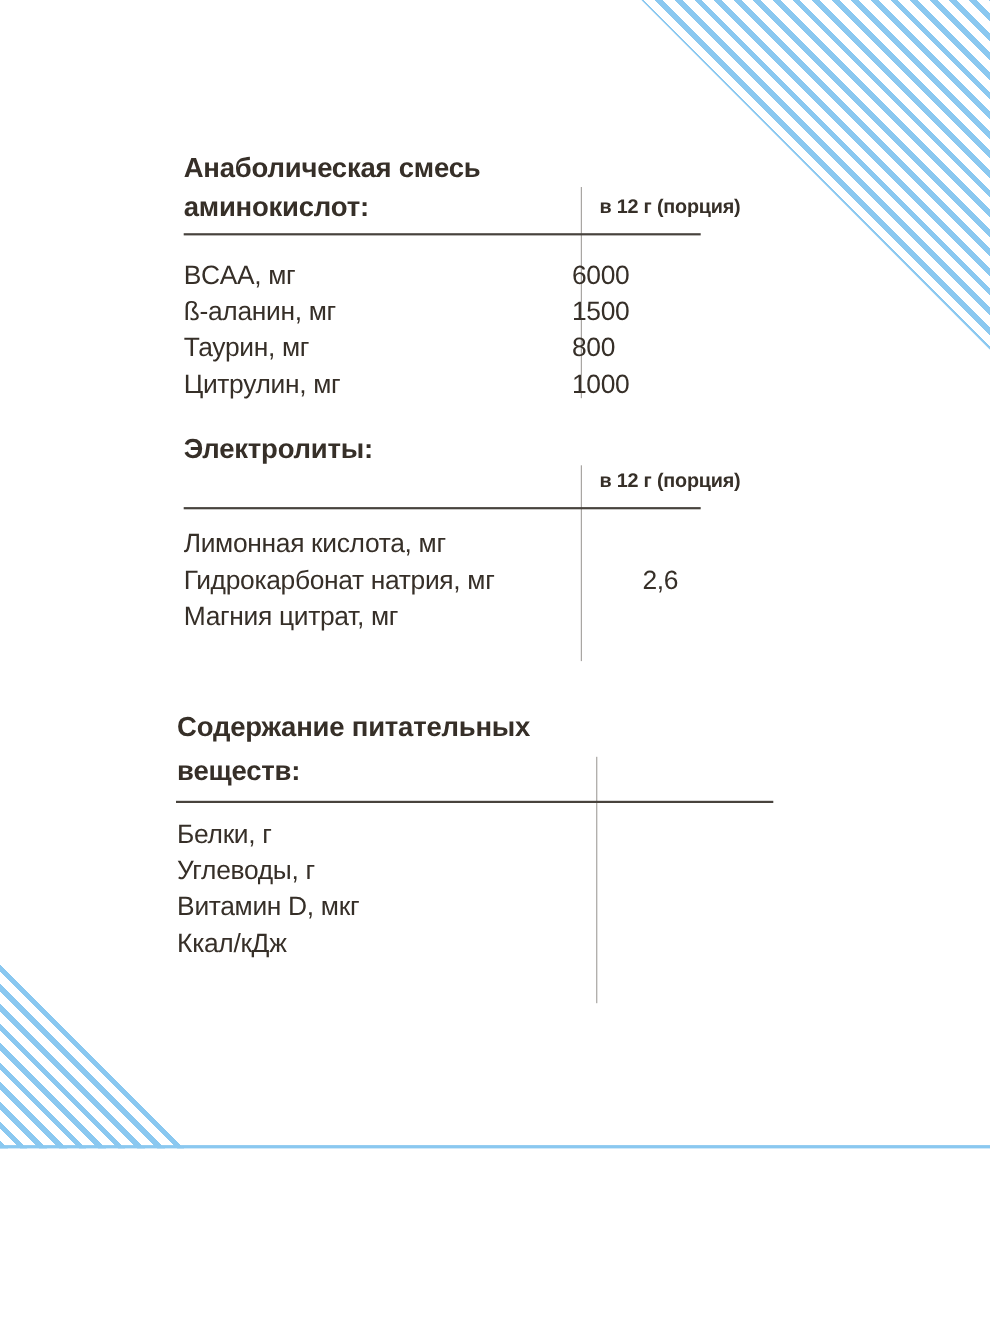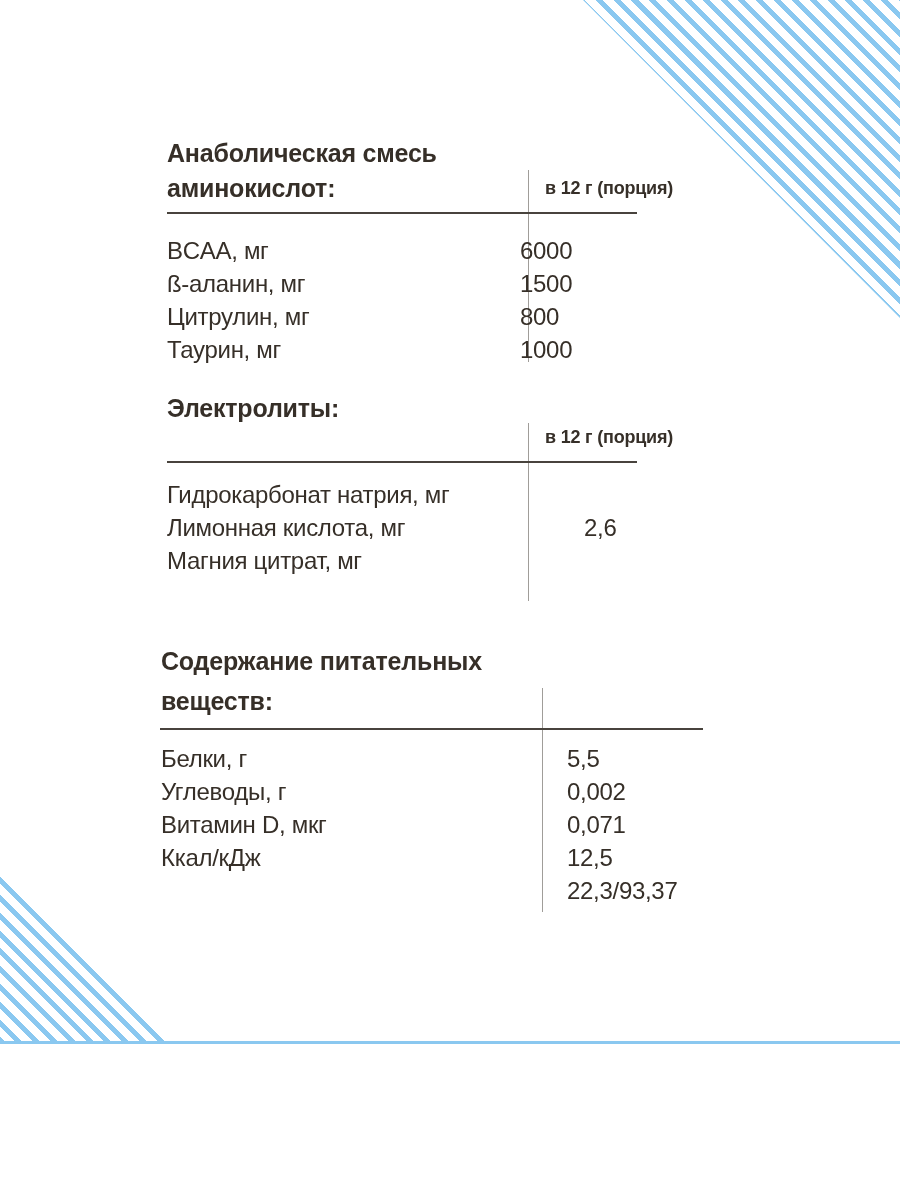--- a/index.html
+++ b/index.html
@@ -51,57 +51,50 @@
 
   <div class="section">
     <div class="t title" style="left:167px; top:137px;">Анаболическая смесь</div>
     <div class="t title" style="left:167px; top:172px;">аминокислот:</div>
     <div class="t colhead" style="left:545px; top:172px;">в 12 г (порция)</div>
     <div class="vline" style="left:528px; top:170px; height:192px;"></div>
     <div class="hline" style="left:167px; top:212px; width:470px;"></div>
     <div class="rows" style="left:167px; top:234px;">
       <div class="t">BCAA, мг</div>
       <div class="t">ß-аланин, мг</div>
+      <div class="t">Таурин, мг</div>
       <div class="t">Цитрулин, мг</div>
-      <div class="t">Таурин, мг</div>
     </div>
     <div class="rows" style="left:520px; top:234px;">
       <div class="t">6000</div>
       <div class="t">1500</div>
       <div class="t">800</div>
       <div class="t">1000</div>
     </div>
   </div>
 
   <div class="section">
     <div class="t title" style="left:167px; top:392px;">Электролиты:</div>
     <div class="t colhead" style="left:545px; top:421px;">в 12 г (порция)</div>
     <div class="vline" style="left:528px; top:423px; height:178px;"></div>
     <div class="hline" style="left:167px; top:461px; width:470px;"></div>
     <div class="rows" style="left:167px; top:478px;">
+      <div class="t">Лимонная кислота, мг</div>
       <div class="t">Гидрокарбонат натрия, мг</div>
-      <div class="t">Лимонная кислота, мг</div>
       <div class="t">Магния цитрат, мг</div>
     </div>
     <div class="t" style="left:548px; top:511px;margin-left:36px;">2,6</div>
   </div>
 
   <div class="section">
     <div class="t title" style="left:161px; top:645px;">Содержание питательных</div>
     <div class="t title" style="left:161px; top:685px;">веществ:</div>
     <div class="vline" style="left:542px; top:688px; height:224px;"></div>
     <div class="hline" style="left:160px; top:728px; width:543px;"></div>
     <div class="rows" style="left:161px; top:742px;">
       <div class="t">Белки, г</div>
       <div class="t">Углеводы, г</div>
       <div class="t">Витамин D, мкг</div>
       <div class="t">Ккал/кДж</div>
     </div>
-    <div class="rows" style="left:567px; top:742px;">
-      <div class="t">5,5</div>
-      <div class="t">0,002</div>
-      <div class="t">0,071</div>
-      <div class="t">12,5</div>
-      <div class="t">22,3/93,37</div>
-    </div>
   </div>
 
 </div>
 
 </body></html>

